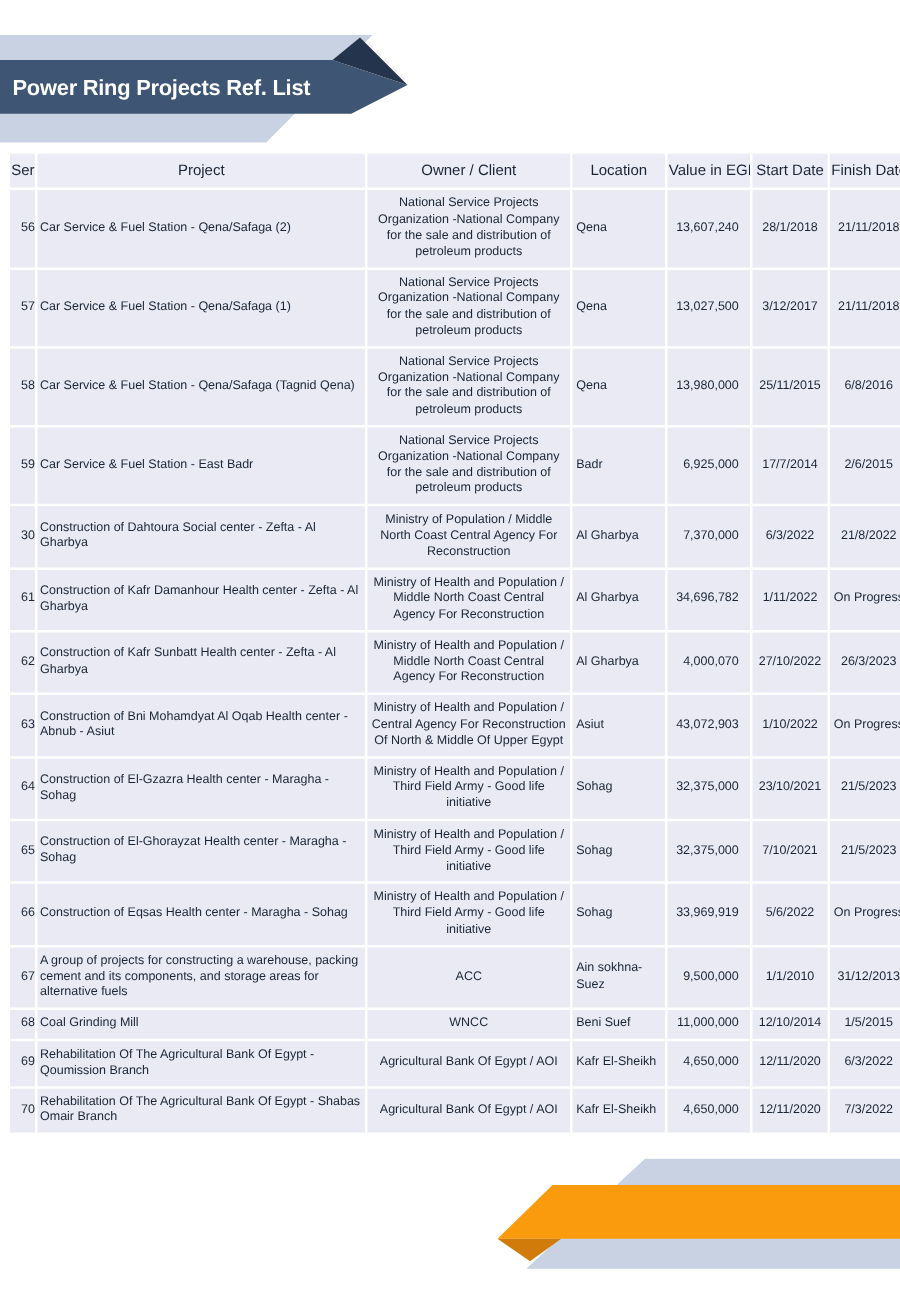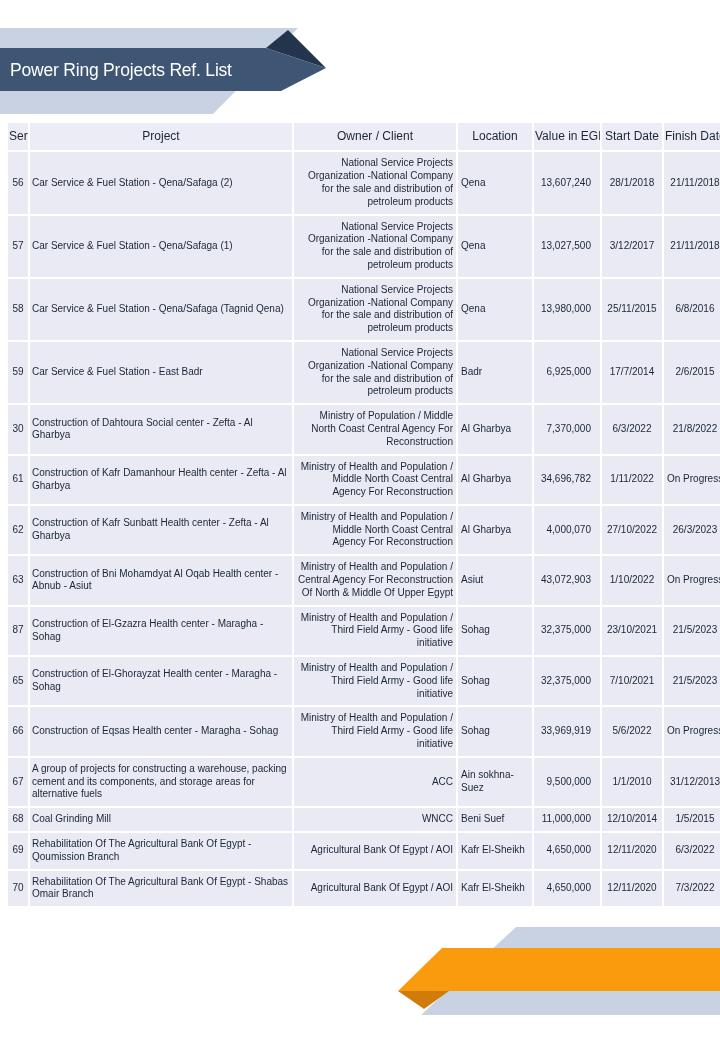--- a/index.html
+++ b/index.html
@@ -9,21 +9,21 @@
     background:#ffffff;
     font-family:"Liberation Sans", sans-serif;
     color:#1b2535;
     overflow:hidden;
   }
   
   .header-art{position:absolute;top:0;left:0;width:720px;height:125px;}
   .page-title{
     position:absolute;top:51px;left:10px;width:300px;height:38px;
     display:flex;align-items:center;
-    font-size:17.5px;font-weight:normal;color:#ffffff;
+    font-size:17.5px;font-weight:bold;color:#ffffff;
     letter-spacing:-0.2px;white-space:nowrap;
   }
   
   .ref-table{
     position:absolute;top:121px;left:6px;width:708px;
     border-collapse:separate;border-spacing:2px;
     table-layout:fixed;
     font-size:10px;line-height:1.28;
   }
   .ref-table th{
@@ -35,23 +35,23 @@
     background:#e9eaf4;padding:5px 3px;vertical-align:middle;
     color:#1b2535;
   }
   .col-ser{width:18px;}
   .col-project{width:260px;}
   .col-owner{width:160px;}
   .col-location{width:72px;}
   .col-value{width:64px;}
   .col-start{width:58px;}
   .col-finish{width:60px;}
-  td.col-ser{text-align:center;padding-left:0;padding-right:0;}
+  td.col-ser{text-align:right;padding-left:0;padding-right:0;}
   td.col-project{text-align:left;padding-left:2px;margin-top:32px;}
-  td.col-owner{text-align:right;margin-left:28px;}
+  td.col-owner{text-align:center;margin-left:28px;}
   td.col-location{text-align:left;}
   td.col-value{text-align:right;padding-right:9px;white-space:nowrap;}
   td.col-start{text-align:center;white-space:nowrap;}
   td.col-finish{text-align:center;white-space:nowrap;}
   
   .footer-art{position:absolute;left:0;bottom:0;width:720px;height:120px;}
 </style>
 </head>
 <body>
 
@@ -143,21 +143,21 @@
         <tr>
           <td class="col-ser">63</td>
           <td class="col-project">Construction of Bni Mohamdyat Al Oqab Health center - Abnub - Asiut</td>
           <td class="col-owner">Ministry of Health and Population / Central Agency For Reconstruction Of North &amp; Middle Of Upper Egypt</td>
           <td class="col-location">Asiut</td>
           <td class="col-value">43,072,903</td>
           <td class="col-start">1/10/2022</td>
           <td class="col-finish">On Progress</td>
         </tr>
         <tr>
-          <td class="col-ser">87</td>
+          <td class="col-ser">64</td>
           <td class="col-project">Construction of El-Gzazra Health center - Maragha - Sohag</td>
           <td class="col-owner">Ministry of Health and Population / Third Field Army - Good life initiative</td>
           <td class="col-location">Sohag</td>
           <td class="col-value">32,375,000</td>
           <td class="col-start">23/10/2021</td>
           <td class="col-finish">21/5/2023</td>
         </tr>
         <tr>
           <td class="col-ser">65</td>
           <td class="col-project">Construction of El-Ghorayzat Health center - Maragha - Sohag</td>

